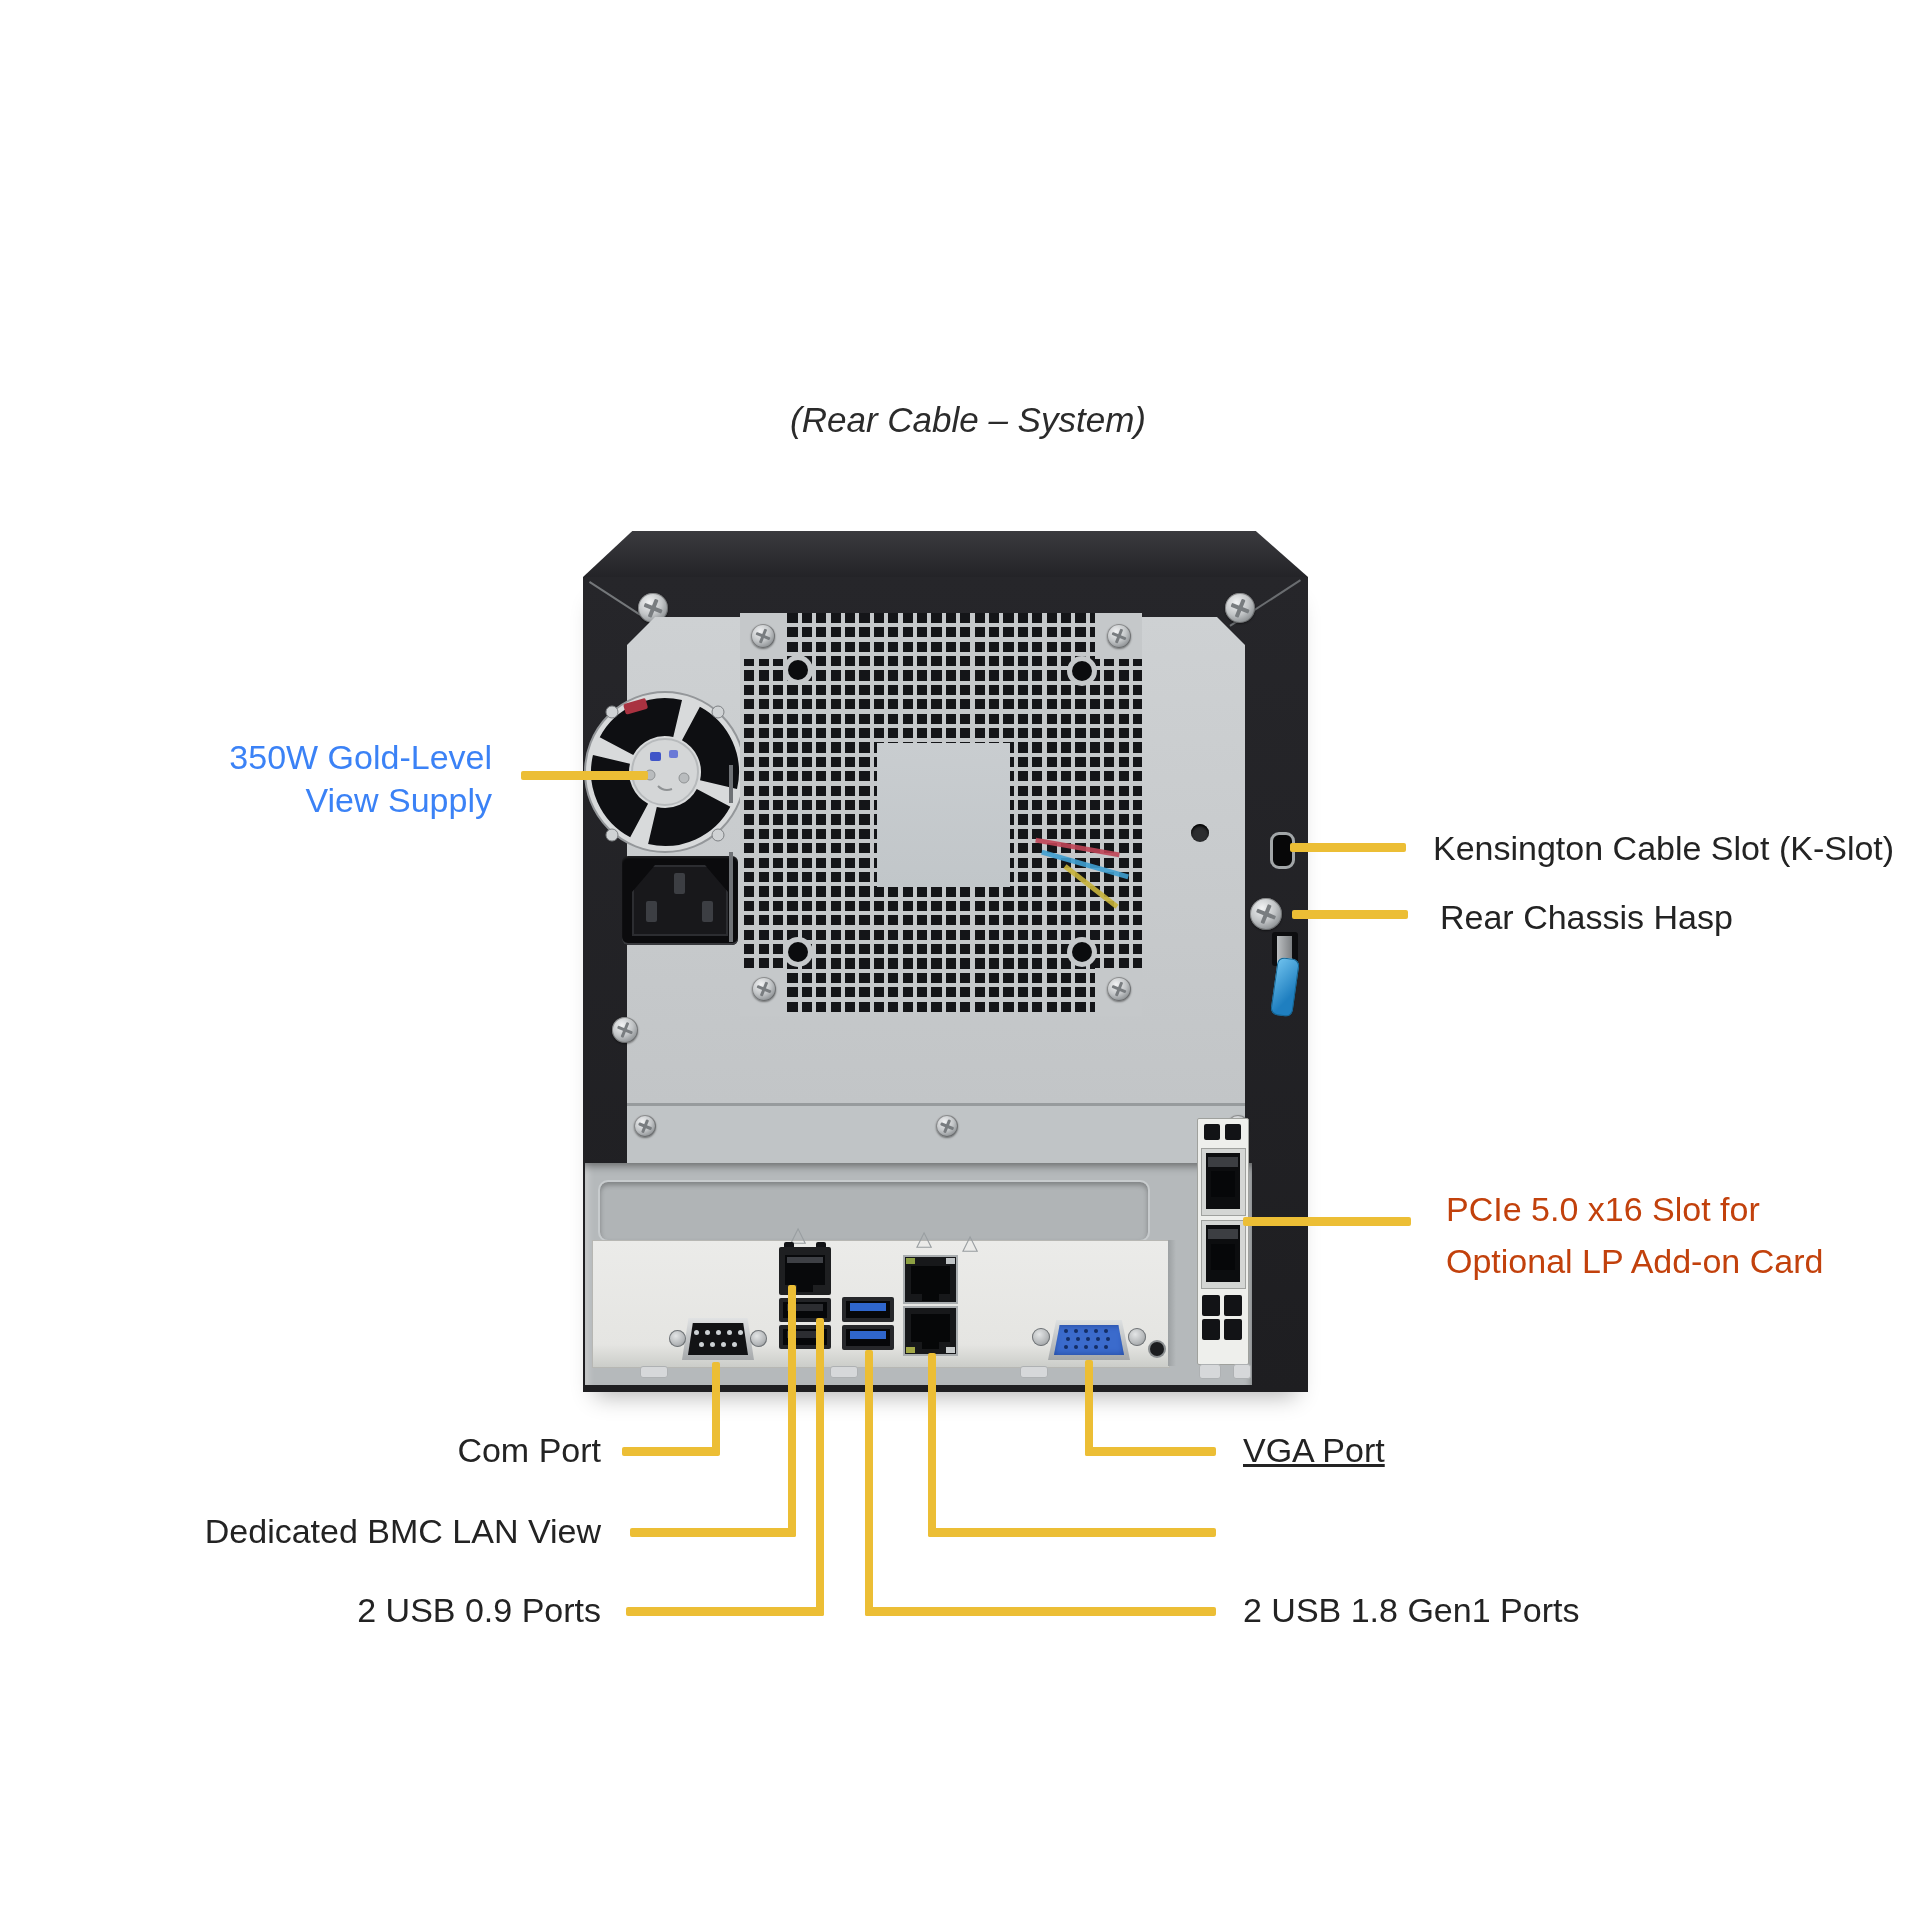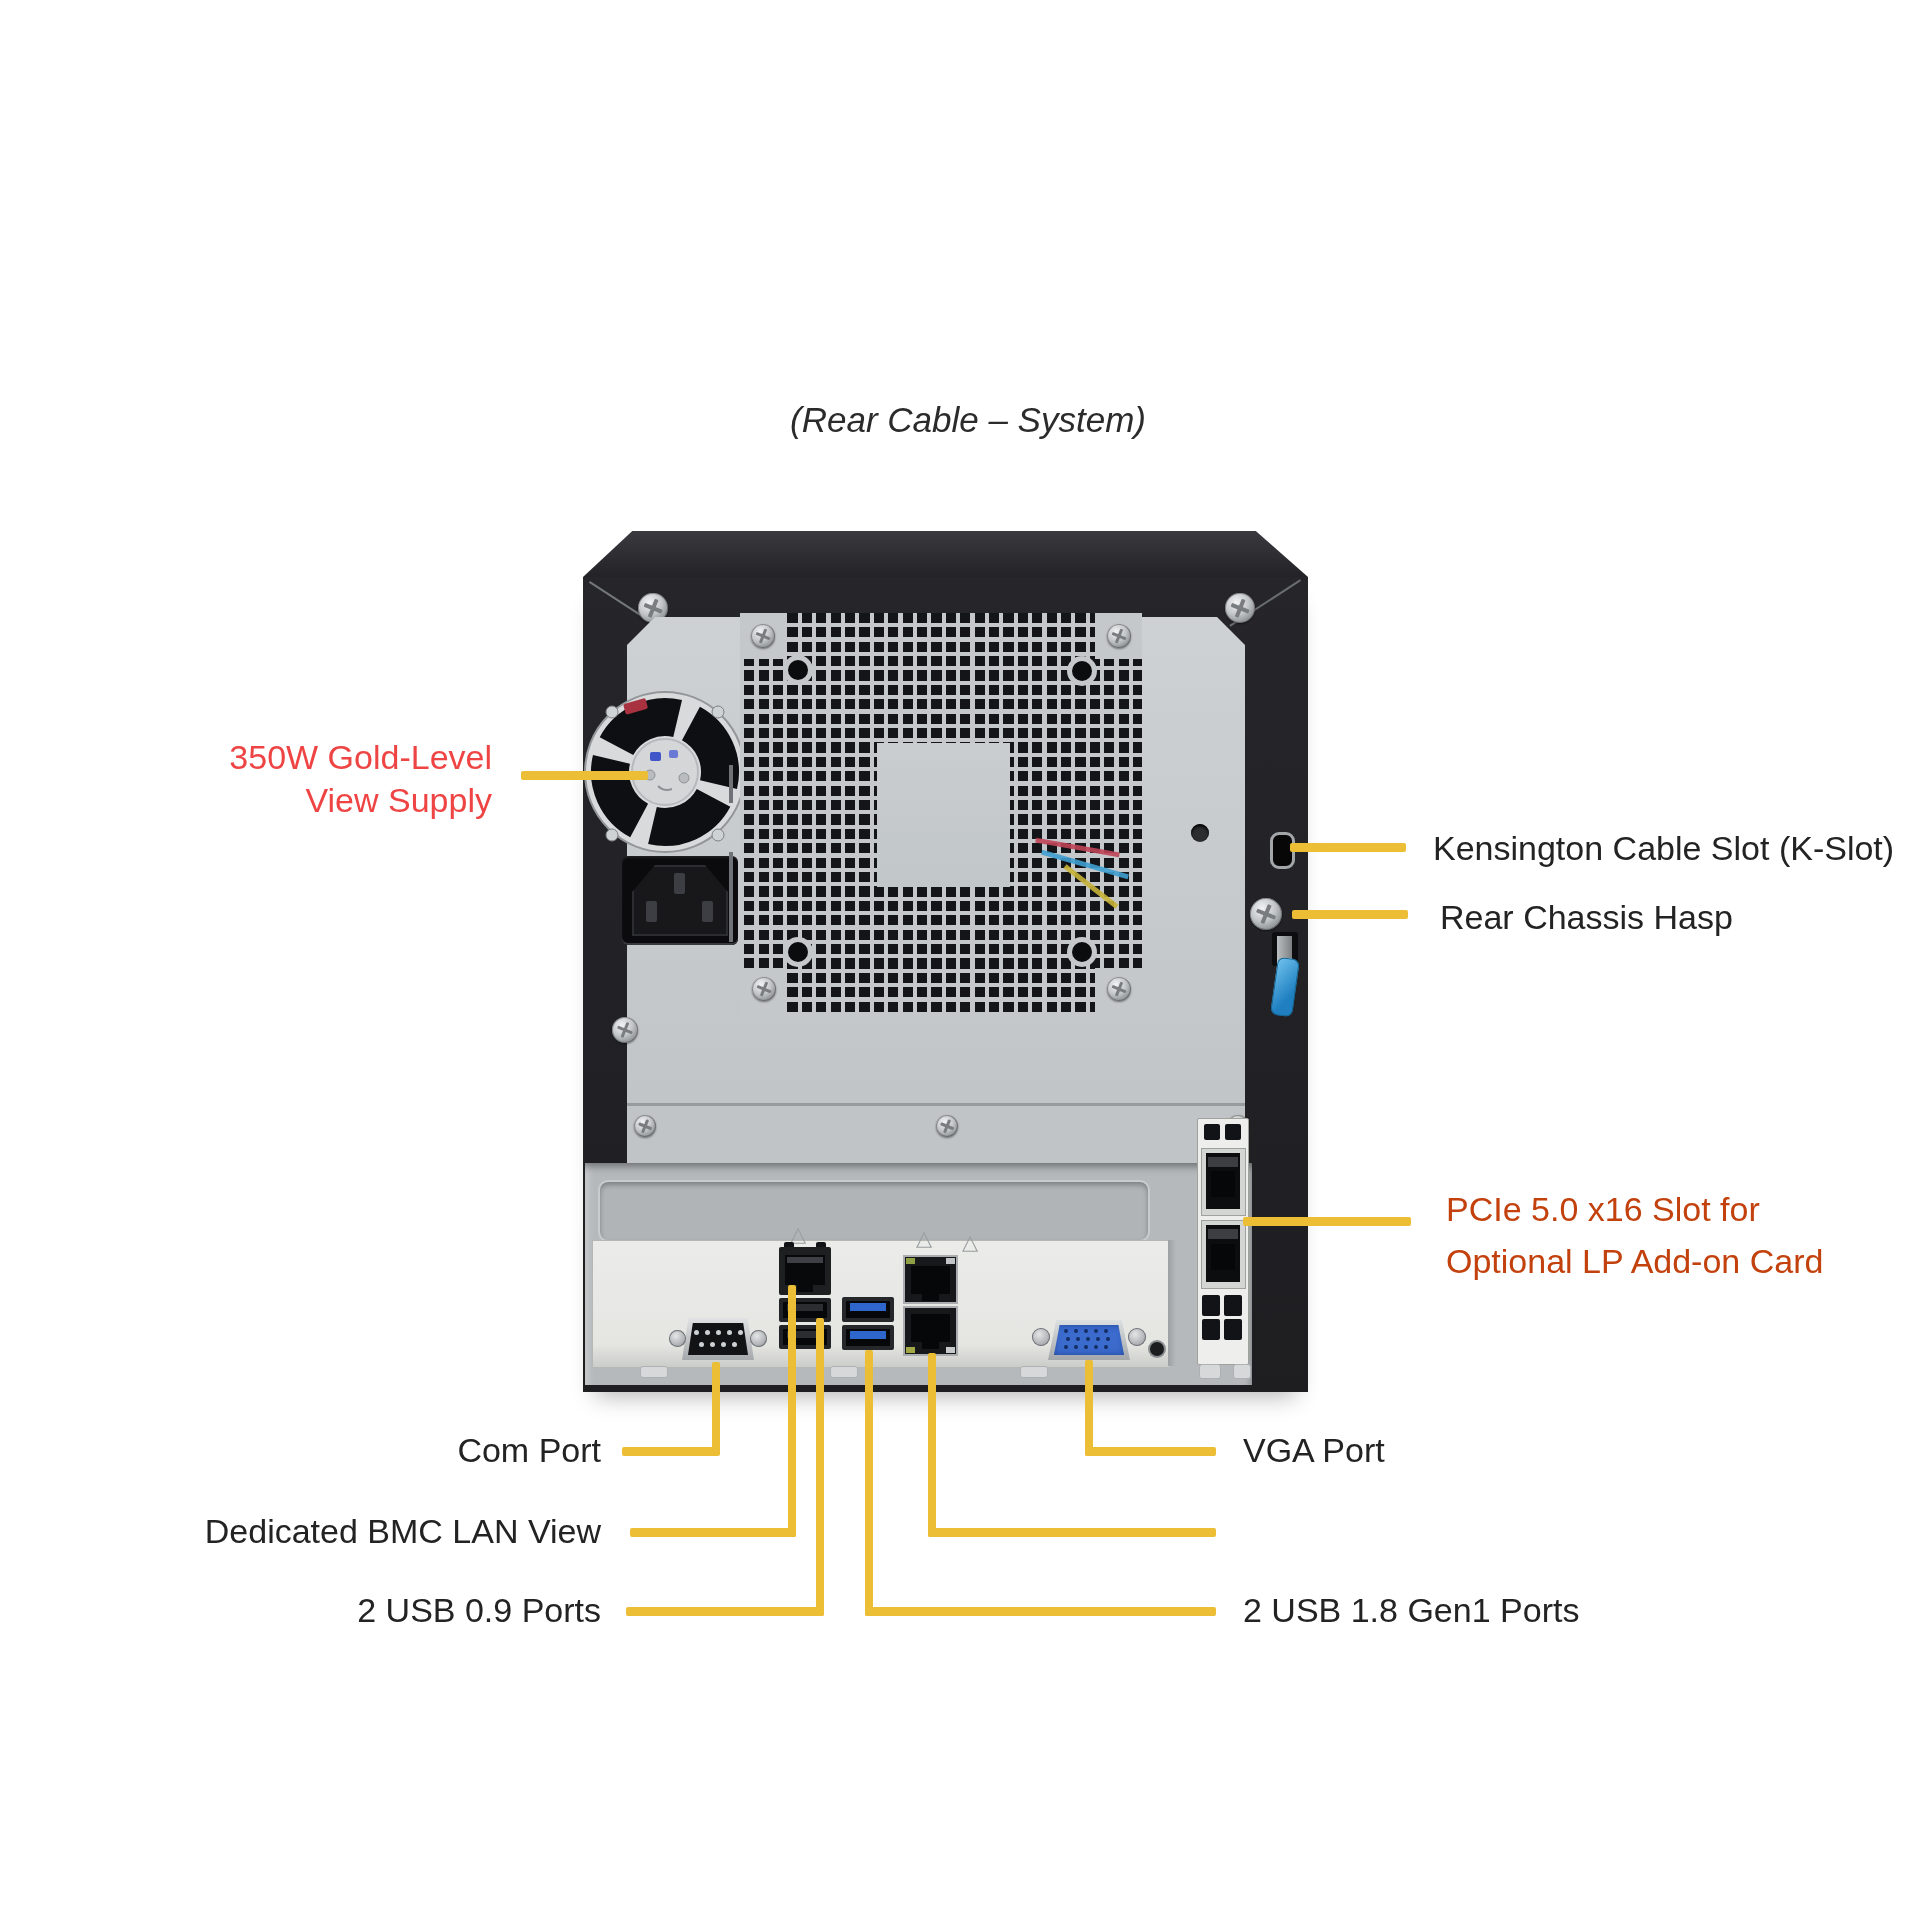--- a/index.html
+++ b/index.html
@@ -259,29 +259,29 @@
   <div class="cl" style="left: 630px; top: 1528px; width: 166px; height: 9px; background: rgb(236, 190, 53);"></div>
   <div class="cl" style="left: 816px; top: 1318px; width: 8px; height: 298px; background: rgb(236, 190, 53);"></div>
   <div class="cl" style="left: 626px; top: 1607px; width: 198px; height: 9px; background: rgb(236, 190, 53);"></div>
   <div class="cl" style="left: 1085px; top: 1360px; width: 8px; height: 96px; background: rgb(236, 190, 53);"></div>
   <div class="cl" style="left: 1085px; top: 1447px; width: 131px; height: 9px; background: rgb(236, 190, 53);"></div>
   <div class="cl" style="left: 928px; top: 1353px; width: 8px; height: 184px; background: rgb(236, 190, 53);"></div>
   <div class="cl" style="left: 928px; top: 1528px; width: 288px; height: 9px; background: rgb(236, 190, 53);"></div>
   <div class="cl" style="left: 865px; top: 1350px; width: 8px; height: 266px; background: rgb(236, 190, 53);"></div>
   <div class="cl" style="left: 865px; top: 1607px; width: 351px; height: 9px; background: rgb(236, 190, 53);"></div>
 
-  <div class="lbl r" style="left: 172px; top: 736px; width: 320px; color: #ef4444;">
+  <div class="lbl r" style="left: 172px; top: 736px; width: 320px; color: #3b82f6;">
     <div>350W Gold-Level</div>
     <div>View Supply</div>
   </div>
   <div class="lbl" style="left: 1433px; top: 827px; color: rgb(35, 35, 35);">Kensington Cable Slot (K-Slot)</div>
   <div class="lbl" style="left: 1440px; top: 896px; color: rgb(35, 35, 35);">Rear Chassis Hasp</div>
   <div class="lbl wide" style="left: 1446px; top: 1183px; color: #c2410c;">
     <div>PCIe 5.0 x16 Slot for</div>
     <div>Optional LP Add-on Card</div>
   </div>
   <div class="lbl r" style="left: 301px; top: 1429px; width: 300px; color: rgb(35, 35, 35);">Com Port</div>
   <div class="lbl r" style="left: 181px; top: 1510px; width: 420px; color: rgb(35, 35, 35);">Dedicated BMC LAN View</div>
   <div class="lbl r" style="left: 301px; top: 1589px; width: 300px; color: rgb(35, 35, 35);">2 USB 0.9 Ports</div>
-  <div class="lbl" style="left: 1243px; top: 1429px; color: rgb(35, 35, 35);">VGA Port</div>
+  <div class="lbl" style="left: 1243px; top: 1429px; color: rgb(35, 35, 35); text-decoration: underline;">VGA Port</div>
   <div class="lbl" style="left: 1243px; top: 1589px; color: rgb(35, 35, 35);">2 USB 1.8 Gen1 Ports</div>
 
 </div>
 
 </body></html>

